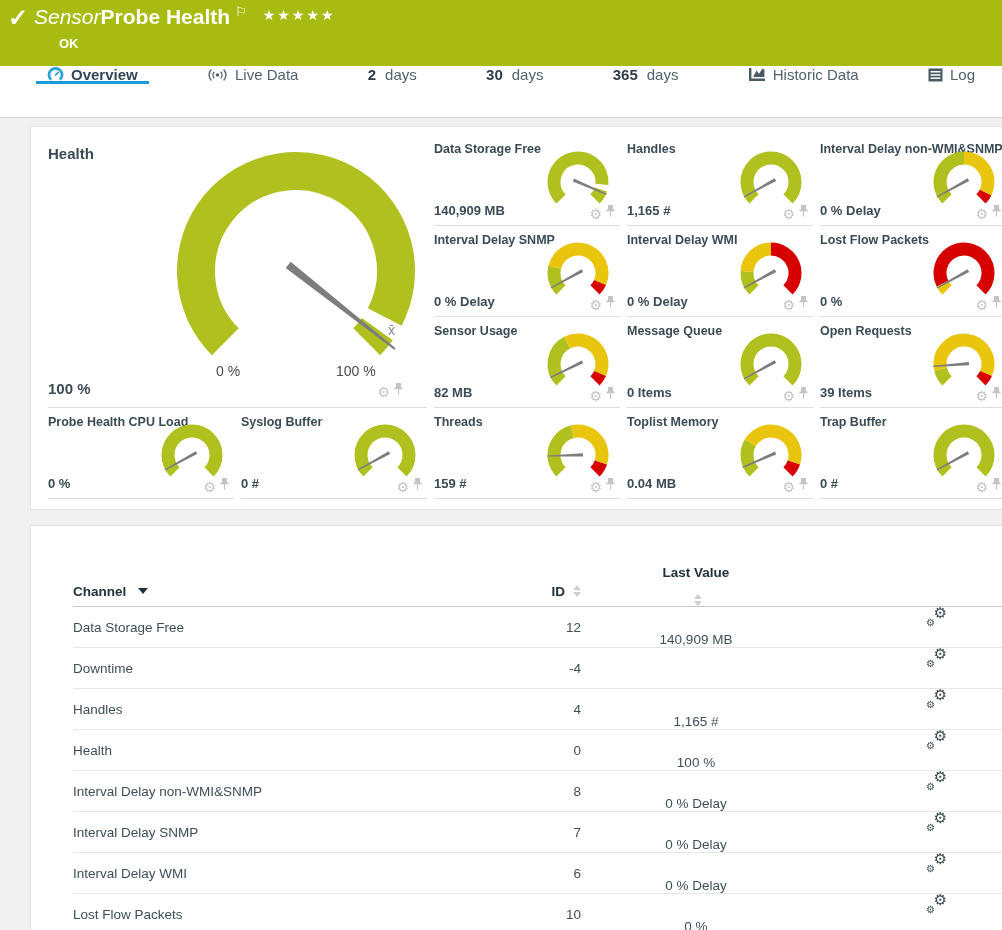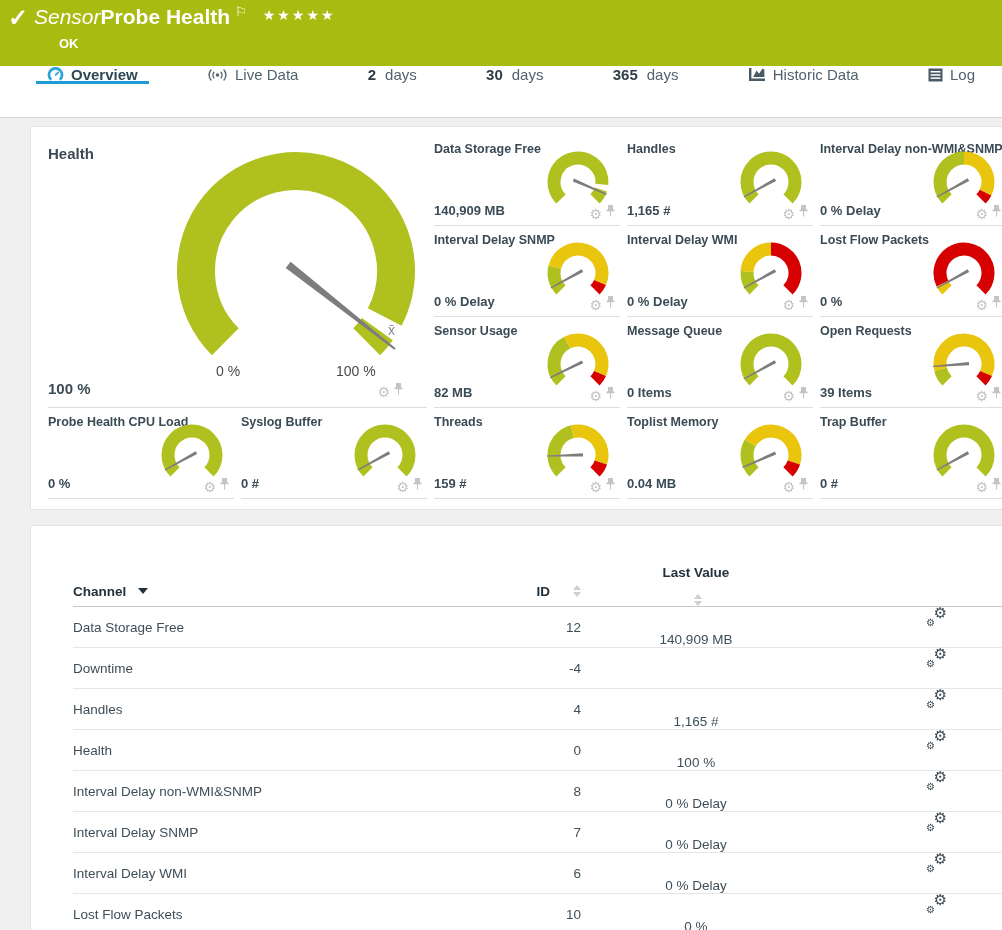--- a/index.html
+++ b/index.html
@@ -40,21 +40,21 @@
   .gpanel.big svg.gauge{left:92px;top:6px;right:auto;}
   .gpanel.big .tools{right:24px;bottom:8px;}
   .scale-label{position:absolute;font-size:14px;color:#4a4a4a;bottom:28px;}
 
   
   #tableCard{margin-top:15px;width:calc(100% - 30px + 1px);height:500px;padding-top:50px;}
   .trow{display:flex;margin-left:42px;border-bottom:1px solid #e6e6e6;height:40px;font-size:13.5px;color:#3e4e58;}
   .trow.head{height:30px;border-bottom:1px solid #c8c8c8;font-weight:bold;color:#22313c;cursor:default;}
   .trow:not(.head){cursor:pointer;}
   .col-channel{width:430px;display:flex;align-items:center;gap:8px;}
-  .col-id{width:78px;text-align:right;justify-content:flex-end;display:flex;align-items:center;gap:20px;}
+  .col-id{width:78px;text-align:right;justify-content:flex-end;display:flex;align-items:center;gap:5px;}
   .col-last{width:230px;text-align:right;justify-content:flex-end;display:flex;align-items:center;gap:14px;flex-direction:column;}
   .col-gear{flex:1;display:flex;justify-content:flex-end;padding-right:55px;}
   .caret-down{width:0;height:0;border-left:5px solid transparent;border-right:5px solid transparent;border-top:6px solid #22313c;display:inline-block;margin-left:4px;}
   .sortpair{display:inline-flex;flex-direction:column;gap:2px;margin-left:3px;}
   .sortpair i{display:block;width:0;height:0;border-left:4px solid transparent;border-right:4px solid transparent;}
   .sortpair .up{border-bottom:5px solid #cfcfcf;}
   .sortpair .dn{border-top:5px solid #cfcfcf;}
   .row-gears{position:relative;width:20px;height:18px;cursor:pointer;}
   .row-gears .g1{position:absolute;right:0;top:-2px;font-size:15px;color:#3d4a52;line-height:1;}
   .row-gears .g2{position:absolute;left:-1px;bottom:-3px;font-size:10px;color:#3d4a52;line-height:1;}

